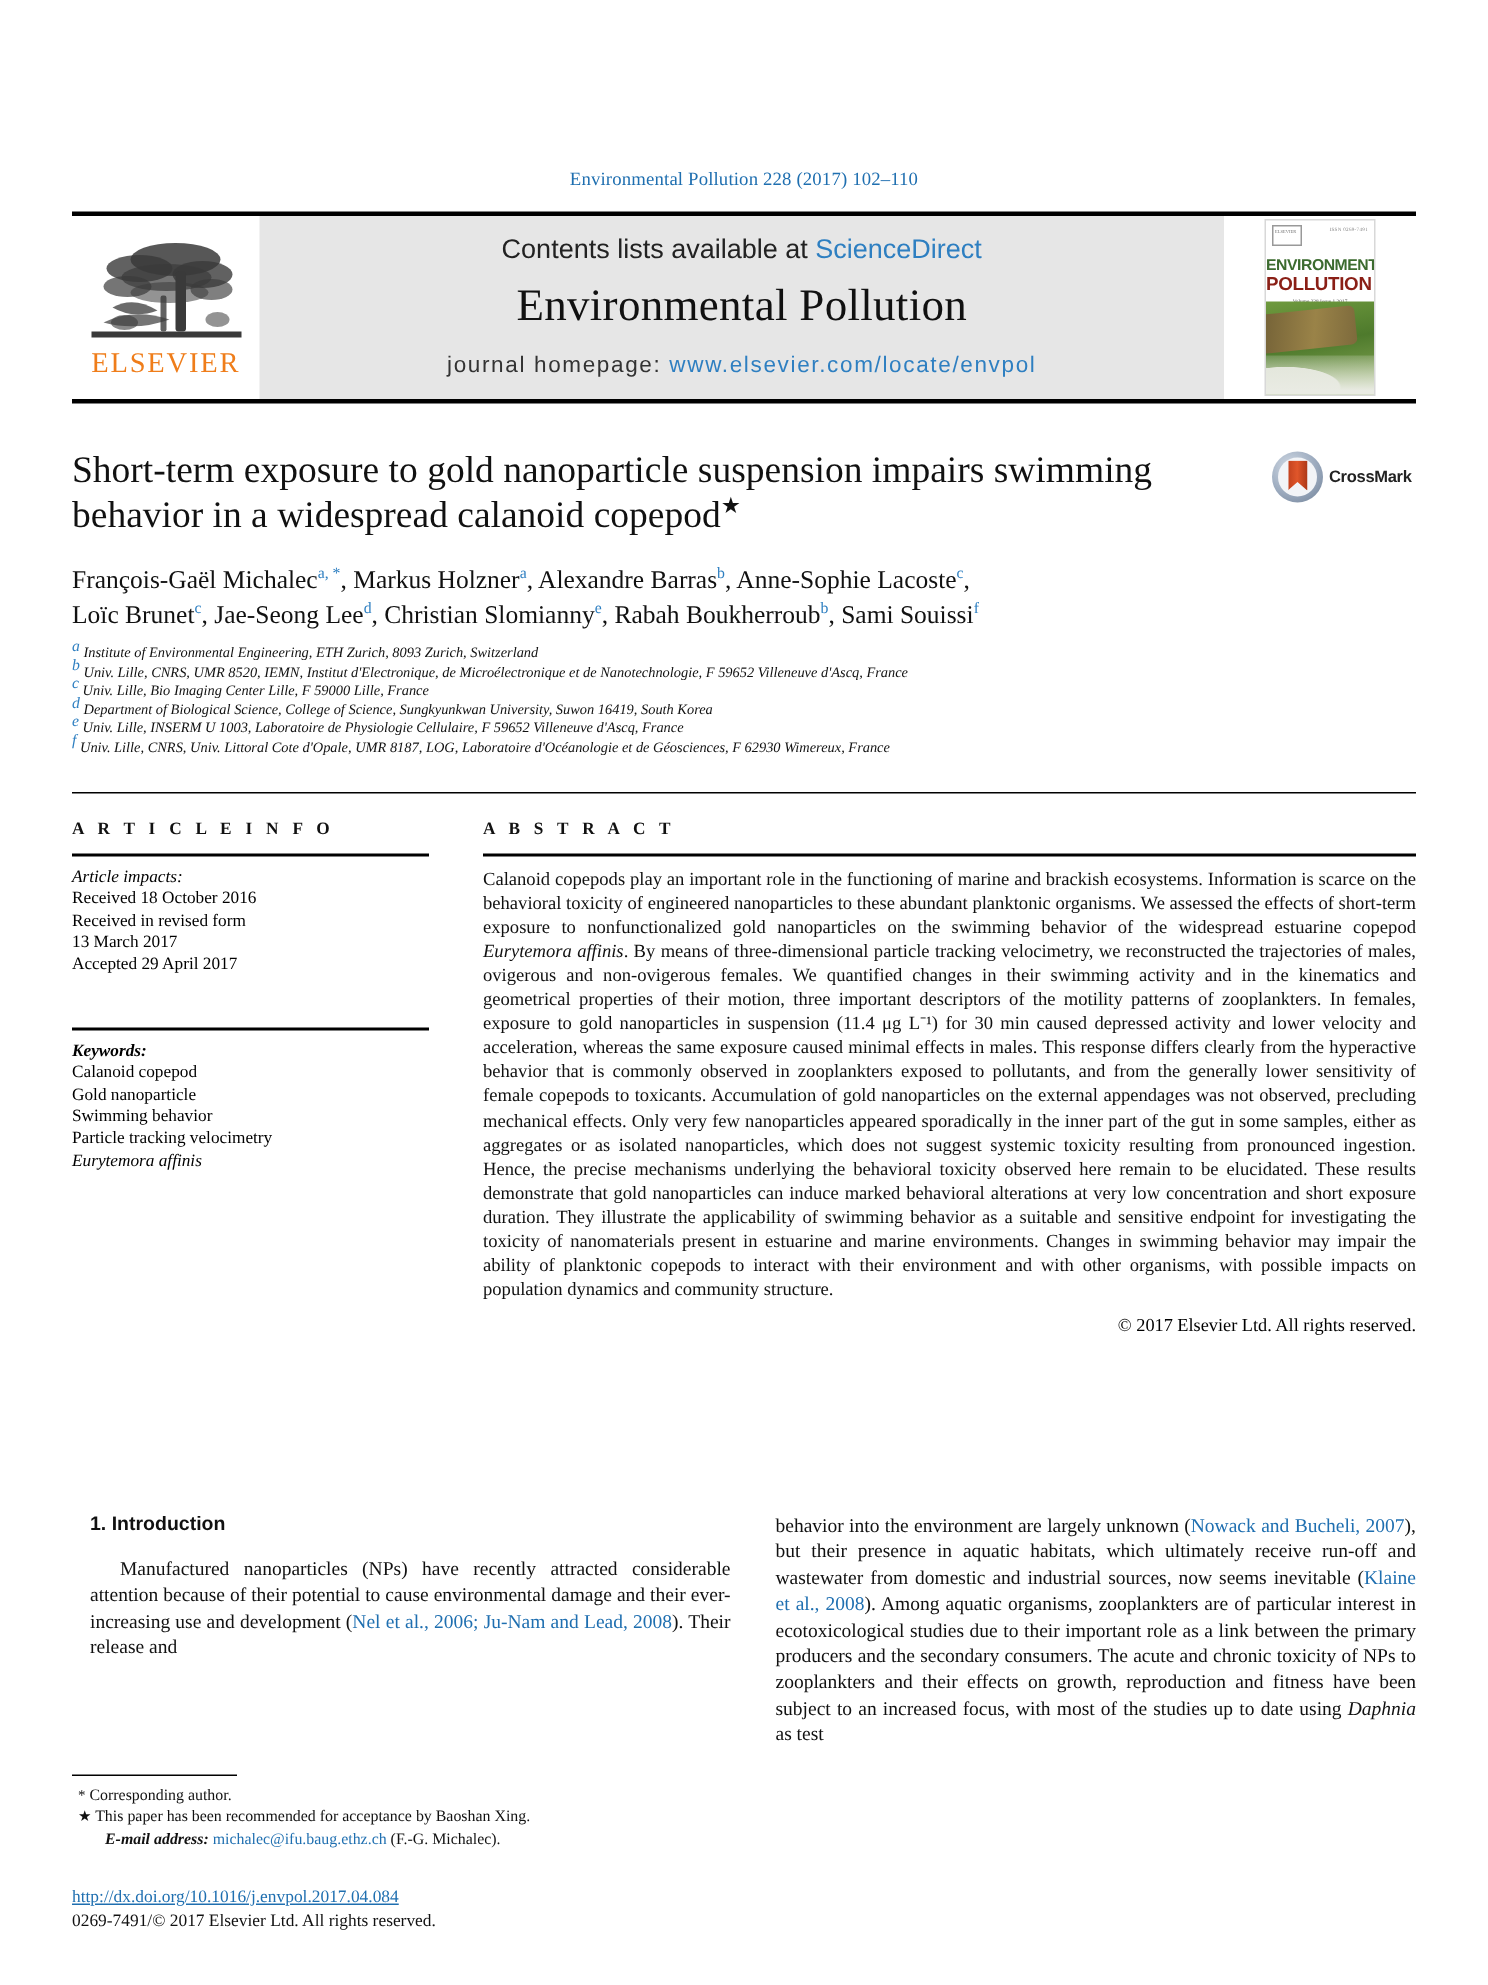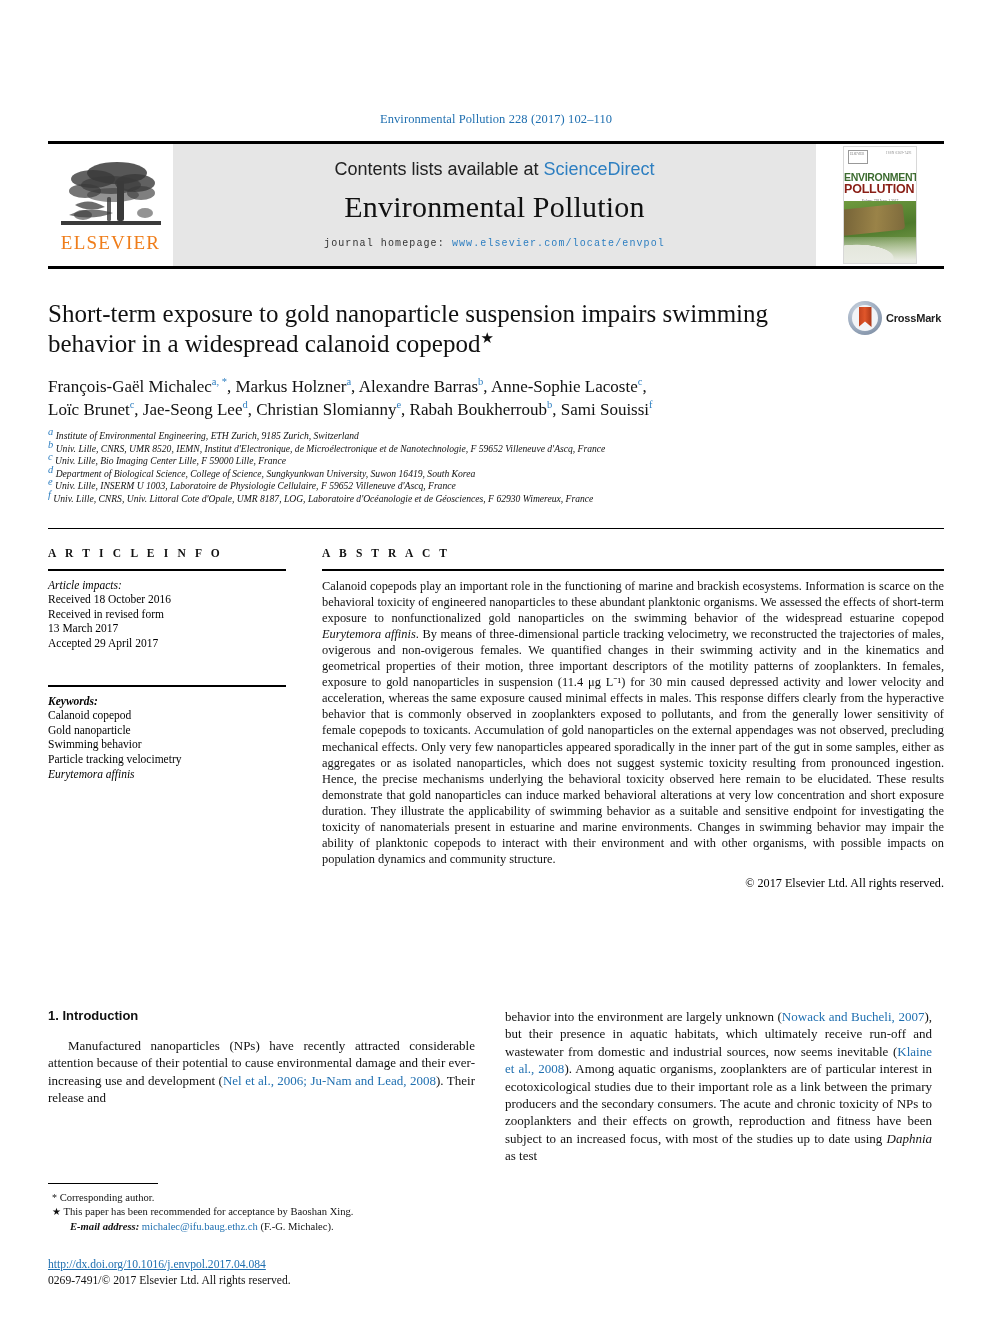--- a/index.html
+++ b/index.html
@@ -79,22 +79,22 @@
     color: #2e7fc1;
   }
   .journal-name {
     font-family: "Liberation Serif", serif;
     font-size: 30px;
     color: #111;
     letter-spacing: .2px;
     margin-bottom: 14px;
   }
   .homepage {
-    font-family: Liberation Mono, monospace;
-    font-size: 10px;
+    font-family: Liberation Sans, sans-serif;
+    font-size: 15px;
     letter-spacing: 1.1px;
     color: #333;
   }
   .homepage .url { color: #2e7fc1; }
 
   
   .elsevier-logo { width: 112px; }
   .elsevier-logo .tree { display:block; }
   .elsevier-word {
     color: #ef7d1a;
@@ -317,20 +317,21 @@
   }
 
   
   .bodycols {
     position: absolute;
     left: 48px;
     right: 48px;
     top: 1008px;
     display: flex;
     gap: 30px;
+    justify-content: flex-end;
   }
   .bcol { width: 427px; flex: none; }
   h2.h2 {
     font-family: "Liberation Sans", sans-serif;
     font-size: 13px;
     font-weight: bold;
     margin: 0 0 14px 0;
     color: #111;
   }
   p.body {
@@ -455,21 +456,21 @@
         <div class="cm-text">CrossMark</div>
       </div>
     </div>
 
     <div class="authors">
       <div>François-Gaël Michalec<sup>a, *</sup>, Markus Holzner<sup>a</sup>, Alexandre Barras<sup>b</sup>, Anne-Sophie Lacoste<sup>c</sup>,</div>
       <div>Loïc Brunet<sup>c</sup>, Jae-Seong Lee<sup>d</sup>, Christian Slomianny<sup>e</sup>, Rabah Boukherroub<sup>b</sup>, Sami Souissi<sup>f</sup></div>
     </div>
 
     <div class="affils">
-      <div class="aff"><sup>a</sup> <span>Institute of Environmental Engineering, ETH Zurich, 9185 Zurich, Switzerland</span></div>
+      <div class="aff"><sup>a</sup> <span>Institute of Environmental Engineering, ETH Zurich, 8093 Zurich, Switzerland</span></div>
       <div class="aff"><sup>b</sup> <span>Univ. Lille, CNRS, UMR 8520, IEMN, Institut d'Electronique, de Microélectronique et de Nanotechnologie, F 59652 Villeneuve d'Ascq, France</span></div>
       <div class="aff"><sup>c</sup> <span>Univ. Lille, Bio Imaging Center Lille, F 59000 Lille, France</span></div>
       <div class="aff"><sup>d</sup> <span>Department of Biological Science, College of Science, Sungkyunkwan University, Suwon 16419, South Korea</span></div>
       <div class="aff"><sup>e</sup> <span>Univ. Lille, INSERM U 1003, Laboratoire de Physiologie Cellulaire, F 59652 Villeneuve d'Ascq, France</span></div>
       <div class="aff"><sup>f</sup> <span>Univ. Lille, CNRS, Univ. Littoral Cote d'Opale, UMR 8187, LOG, Laboratoire d'Océanologie et de Géosciences, F 62930 Wimereux, France</span></div>
     </div>
   </div>
 
   <div class="infoabs">
 

